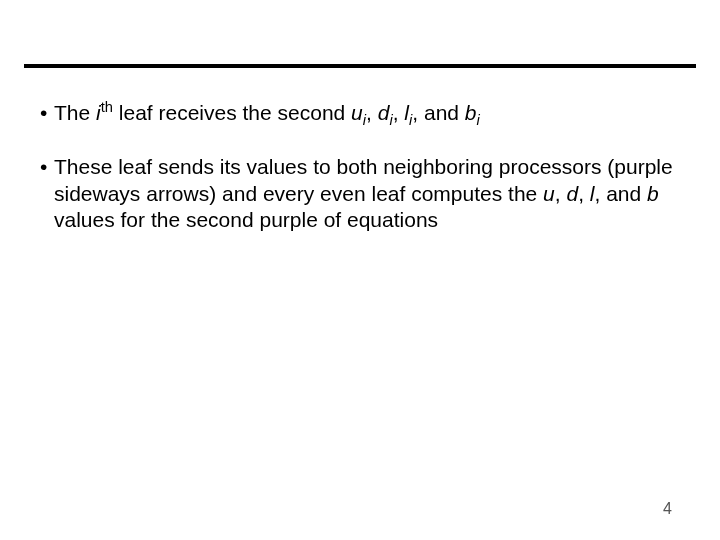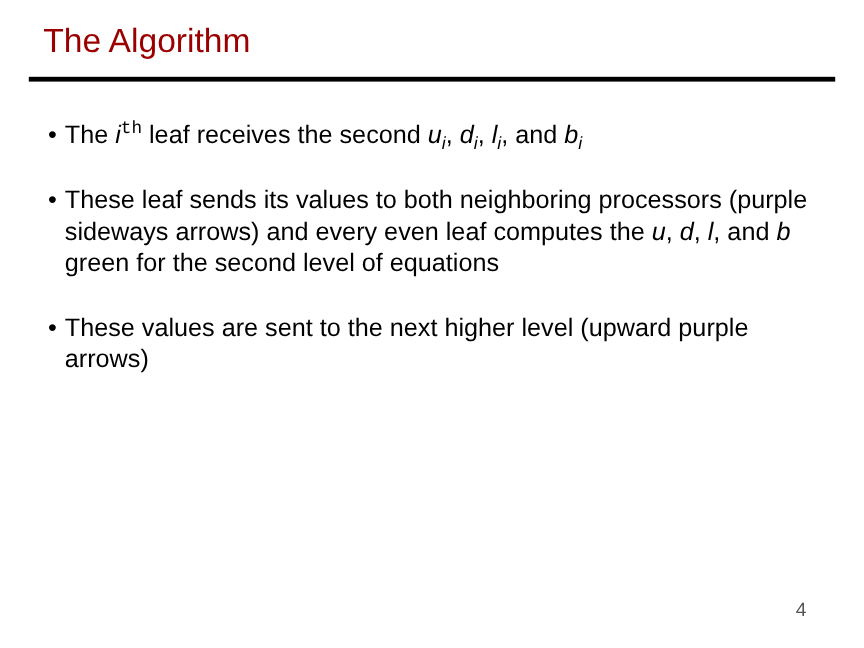--- a/index.html
+++ b/index.html
@@ -55,50 +55,45 @@
   .it { font-style: italic; }
   sub {
     font-size: 0.7em;
     vertical-align: sub;
     line-height: 0;
   }
   sup {
     font-size: 0.7em;
     vertical-align: super;
     line-height: 0;
-    font-family: Liberation Mono, monospace;
   }
   .pagenum {
     position: absolute;
     right: 48px;
     bottom: 22px;
     font-size: 16px;
     color: #555;
   }
 </style>
 </head>
 <body>
 
 <div class="slide">
 
-  <div class="title">The Algorithm</div>
   <div class="rule"></div>
 
   <div class="body">
 
     <div class="bullet">
       <span class="dot">•</span><span>The </span><span class="it">i</span><sup>th</sup><span> leaf receives the second </span><span class="it">u</span><sub class="it">i</sub><span>, </span><span class="it">d</span><sub class="it">i</sub><span>, </span><span class="it">l</span><sub class="it">i</sub><span>, and </span><span class="it">b</span><sub class="it">i</sub>
     </div>
 
     <div class="bullet">
-      <span class="dot">•</span><span>These leaf sends its values to both neighboring processors (purple sideways arrows) and every even leaf computes the </span><span class="it">u</span><span>, </span><span class="it">d</span><span>, </span><span class="it">l</span><span>, and </span><span class="it">b</span><span> green for the second level of equations</span>
+      <span class="dot">•</span><span>These leaf sends its values to both neighboring processors (purple sideways arrows) and every even leaf computes the </span><span class="it">u</span><span>, </span><span class="it">d</span><span>, </span><span class="it">l</span><span>, and </span><span class="it">b</span><span> values for the second purple of equations</span>
     </div>
 
-    <div class="bullet">
-      <span class="dot">•</span><span>These values are sent to the next higher level (upward purple arrows)</span>
-    </div>
 
 
   </div>
 
   <div class="pagenum">4</div>
 
 </div>
 
 </body></html>

